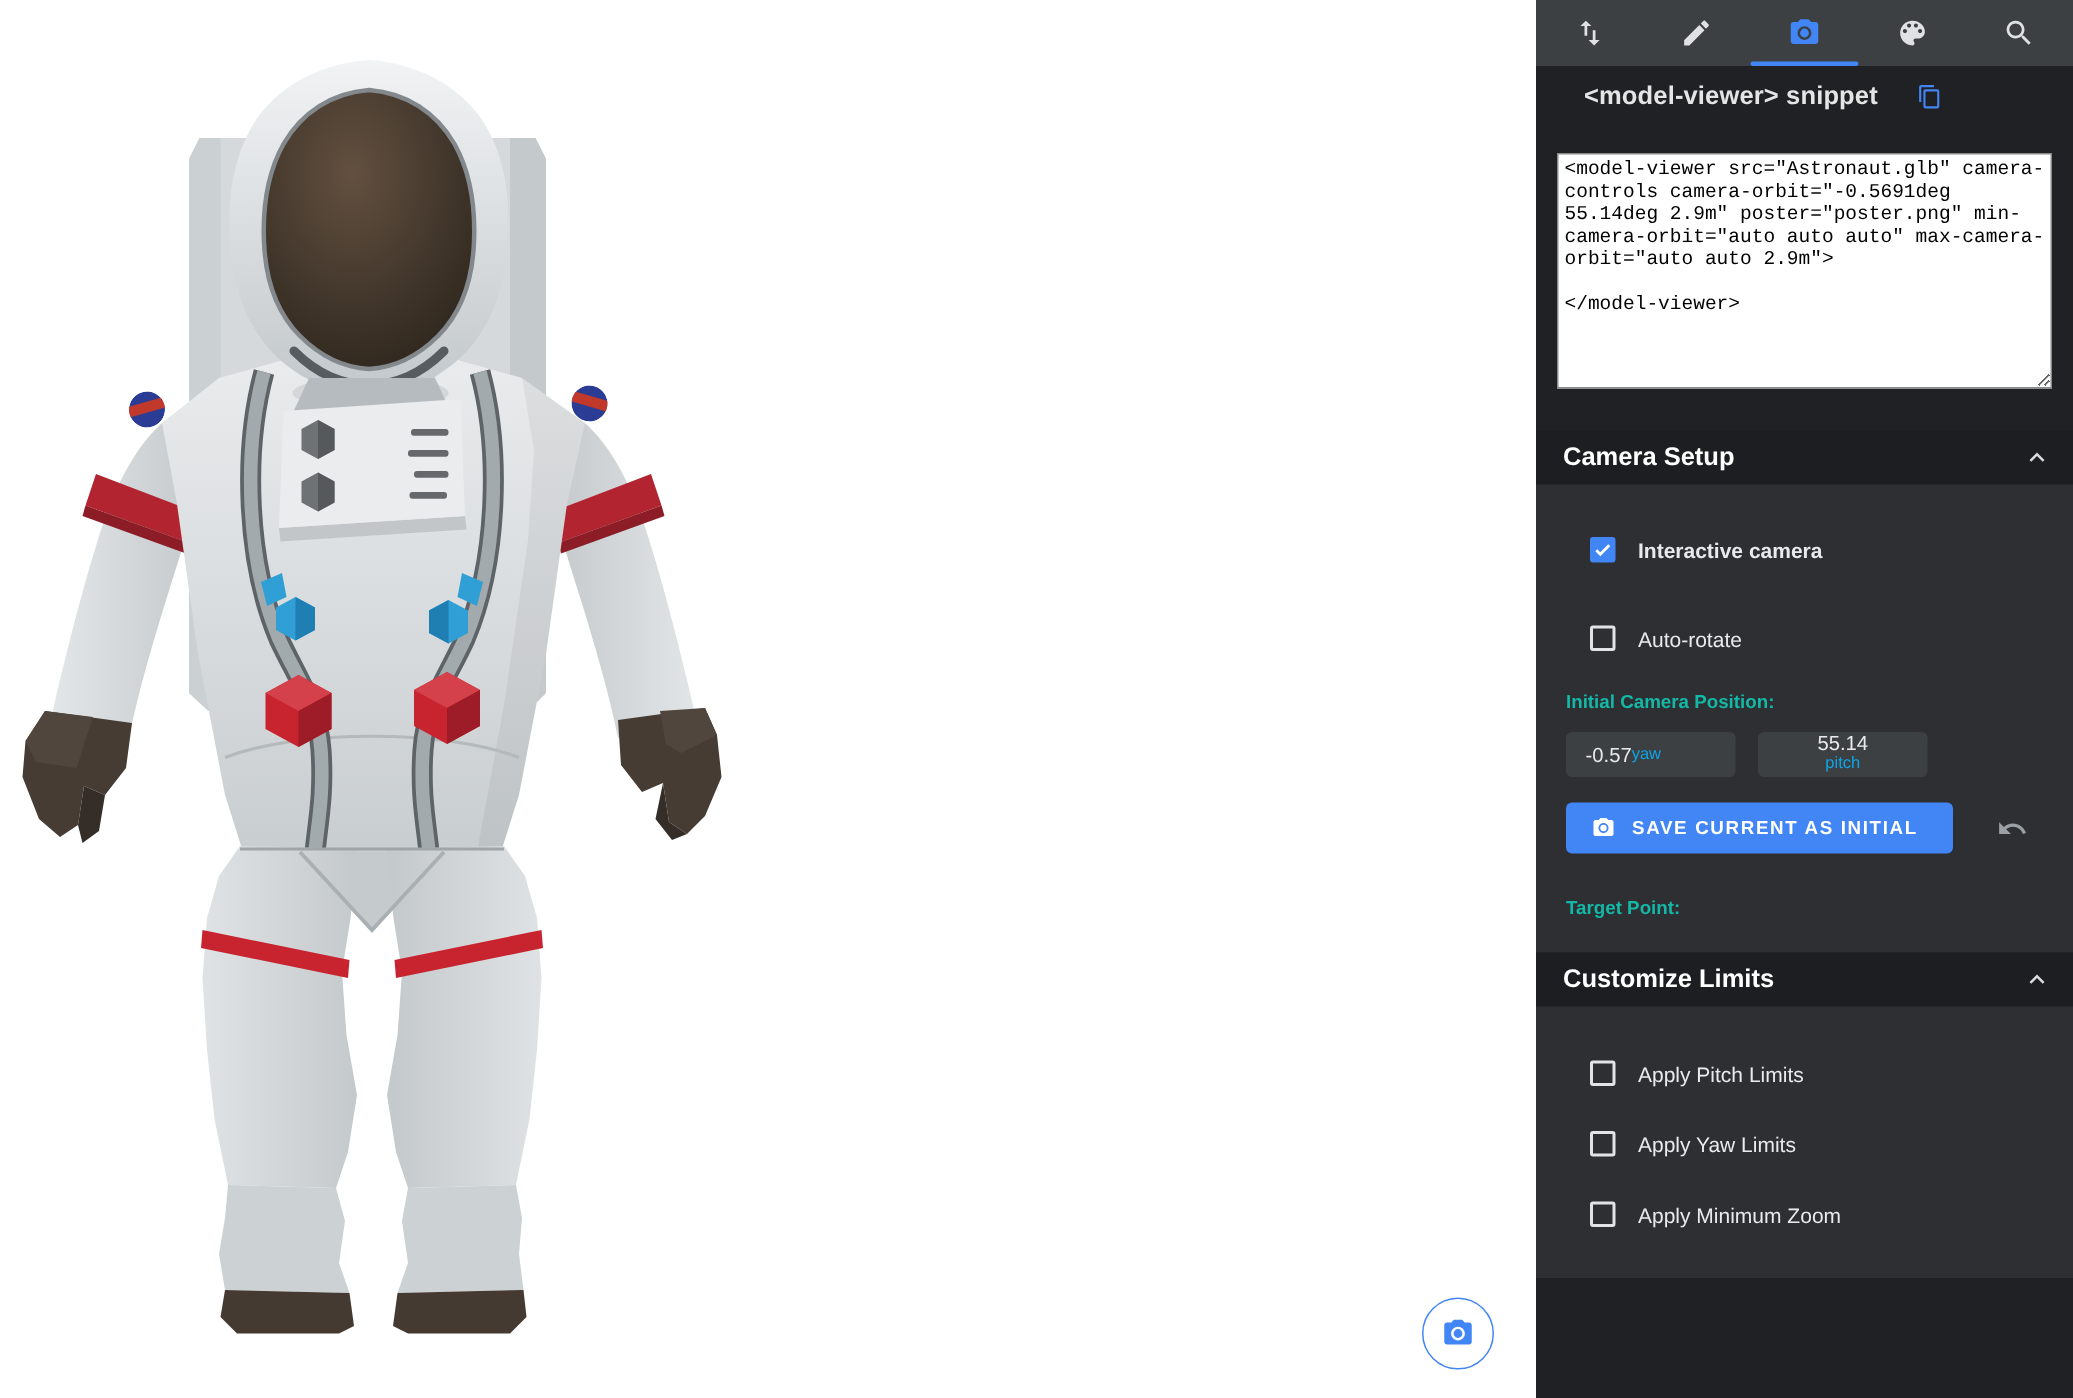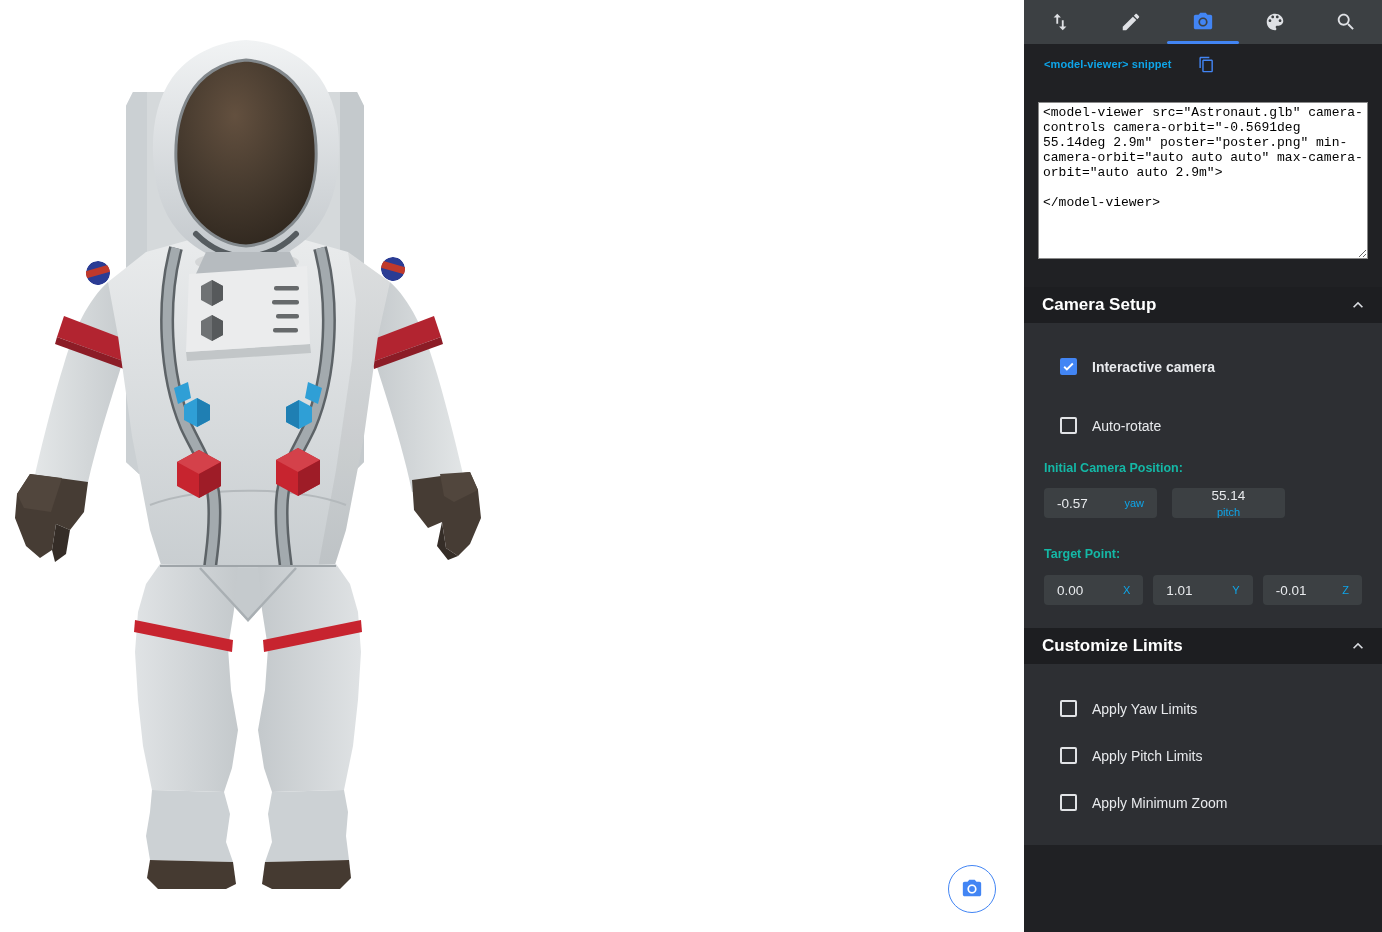--- a/index.html
+++ b/index.html
@@ -22,21 +22,21 @@
 
   .tabbar { height:44px; background:#3c4043; display:flex; flex-shrink:0; }
   .tab { flex:1; display:flex; align-items:center; justify-content:center; position:relative; cursor:pointer; }
   .tab svg { width:22px; height:22px; fill:#dfe1e5; }
   .tab.active svg { fill:#4285f4; }
   .tab.active::after { content:""; position:absolute; bottom:0; left:50%; transform:translateX(-50%);
                        width:72px; height:3px; background:#4285f4; border-radius:2px; }
 
   .snippet { background:#202124; padding:12px 14px 28px 14px; flex-shrink:0; }
   .snippet-head { display:flex; align-items:center; padding-left:6px; height:16px; }
-  .snippet-title { font-size:11px; font-weight:bold; color:#0ea5e9; letter-spacing:.1px; }
+  .snippet-title { font-size:17px; font-weight:bold; color:#e5e5e5; letter-spacing:.1px;margin-left:12px; }
   .copy-btn { background:none; border:none; margin-left:26px; cursor:pointer; display:flex; }
   .copy-btn svg { width:17px; height:17px; fill:#4285f4; }
   textarea.code { display:block; margin-top:30px; width:330px; height:157px; background:#ffffff;
                   color:#000; border:1px solid #8a8a8a; resize:both;
                   font-family:"Liberation Mono", monospace; font-size:13px; line-height:1.15;
                   padding:3px 4px; white-space:pre-wrap; overflow:hidden; }
 
   .sec-head { height:36px; background:#1d1e21; display:flex; align-items:center;
               justify-content:space-between; padding:0 14px 0 18px; flex-shrink:0; cursor:pointer; }
   .sec-title { font-size:17px; font-weight:bold; color:#ffffff; }
@@ -48,21 +48,21 @@
   .check-row { display:flex; align-items:center; gap:15px; padding-left:16px; cursor:pointer; }
   .cb { width:17px; height:17px; border:2px solid #e1e3e6; border-radius:2px; flex-shrink:0;
         display:flex; align-items:center; justify-content:center; background:transparent; }
   .cb.checked { background:#4285f4; border-color:#4285f4; }
   .cb svg { width:13px; height:13px; }
   .check-label { font-size:14px; color:#e8eaed; }
 
   .mini-label { font-size:12.5px; font-weight:bold; color:#14b8a6; }
   .fields { display:flex; }
   .field { height:30px; background:#3c4043; border-radius:4px; display:flex; align-items:center;
-           justify-content:space-between; padding:0 13px; cursor:text; }
+           padding:0 13px; cursor:text; }
   .field .val { font-size:13.5px; color:#e8eaed; }
   .field .unit { font-size:11px; color:#0ea5e9; }
   .fields.duo .field { width:113px; } .fields.duo .field + .field { margin-left:15px;flex-direction:column; }
   .fields.triple .field { width:100px; } .fields.triple .field + .field { margin-left:10px; }
 
   .save-row { display:flex; align-items:center; justify-content:space-between; padding-right:10px; }
   .save-btn { width:258px; height:34px; background:#4285f4; border:none; border-radius:4px;
               color:#fff; font-family:"Liberation Sans", sans-serif; font-size:12.5px; font-weight:bold;
               letter-spacing:1.1px; display:flex; align-items:center; gap:11px; padding-left:17px; cursor:pointer; }
   .save-btn svg { width:16px; height:16px; fill:#fff; flex-shrink:0; }
@@ -324,55 +324,54 @@
         <div class="field">
           <span class="val">-0.57</span>
           <span class="unit">yaw</span>
         </div>
         <div class="field">
           <span class="val">55.14</span>
           <span class="unit">pitch</span>
         </div>
       </div>
 
+      <div class="save-row">
+        <button class="save-btn">
+          <svg viewBox="0 0 24 24">
+              <path d="M9 2L7.17 4H4c-1.1 0-2 .9-2 2v12c0 1.1.9 2 2 2h16c1.1 0 2-.9 2-2V6c0-1.1-.9-2-2-2h-3.17L15 2H9zm3 15c-2.76 0-5-2.24-5-5s2.24-5 5-5 5 2.24 5 5-2.24 5-5 5zm0-1.8a3.2 3.2 0 1 0 0-6.4 3.2 3.2 0 0 0 0 6.4z"></path>
+            </svg>
+          <span>SAVE CURRENT AS INITIAL</span>
+        </button>
+        <button class="undo-btn">
+          <svg viewBox="0 0 24 24">
+              <path d="M12.5 8c-2.65 0-5.05.99-6.9 2.6L2 7v9h9l-3.62-3.62c1.39-1.16 3.16-1.88 5.12-1.88 3.54 0 6.55 2.31 7.6 5.5l2.37-.78C21.08 11.03 17.15 8 12.5 8z"></path>
+            </svg>
+        </button>
+      </div>
 
       <div class="mini-label tp">Target Point:</div>
-      <div class="fields triple">
-        <div class="field">
-          <span class="val">0.00</span>
-          <span class="unit">X</span>
-        </div>
-        <div class="field">
-          <span class="val">1.01</span>
-          <span class="unit">Y</span>
-        </div>
-        <div class="field">
-          <span class="val">-0.01</span>
-          <span class="unit">Z</span>
-        </div>
-      </div>
     </div>
 
     <div class="sec-head">
       <span class="sec-title">Customize Limits</span>
       <button class="chev">
         <svg viewBox="0 0 24 24">
             <path d="M12 8l-6 6 1.41 1.41L12 10.83l4.59 4.58L18 14l-6-6z"></path>
           </svg>
       </button>
     </div>
 
     <div class="sec-body limits-body">
       <div class="check-row">
         <span class="cb"></span>
+        <span class="check-label">Apply Pitch Limits</span>
+      </div>
+      <div class="check-row">
+        <span class="cb"></span>
         <span class="check-label">Apply Yaw Limits</span>
-      </div>
-      <div class="check-row">
-        <span class="cb"></span>
-        <span class="check-label">Apply Pitch Limits</span>
       </div>
       <div class="check-row">
         <span class="cb"></span>
         <span class="check-label">Apply Minimum Zoom</span>
       </div>
     </div>
 
     <div class="filler"></div>
   </div>
 </div>

